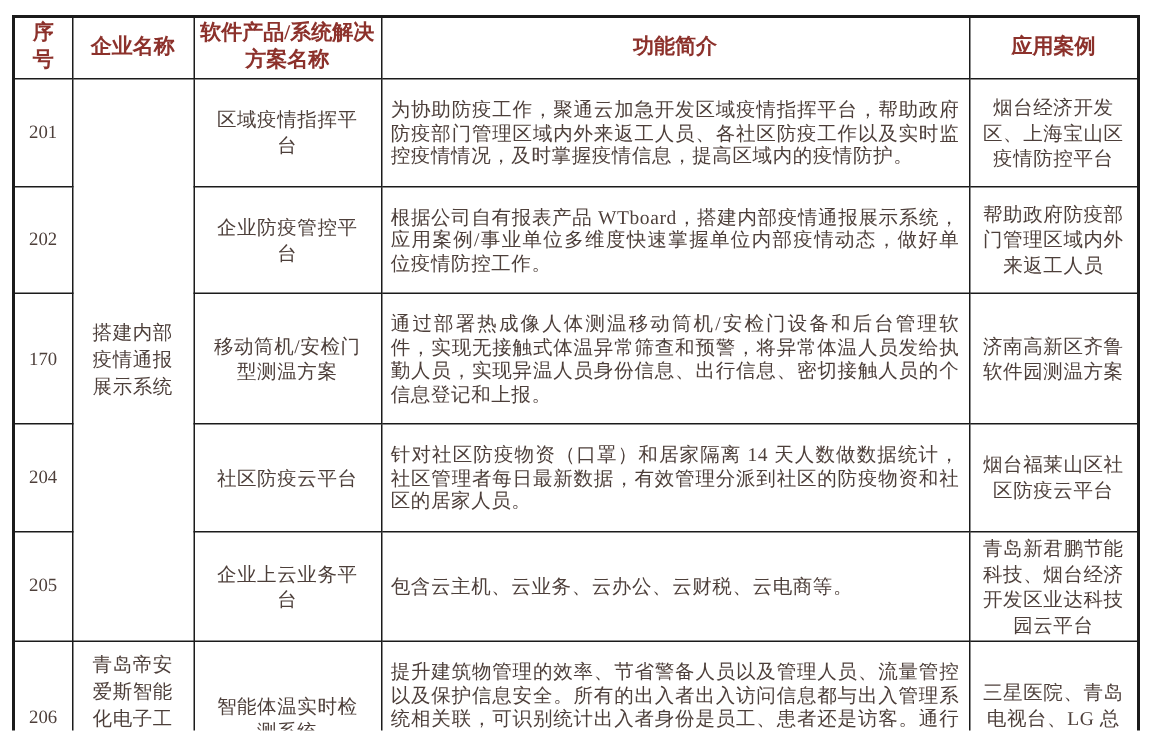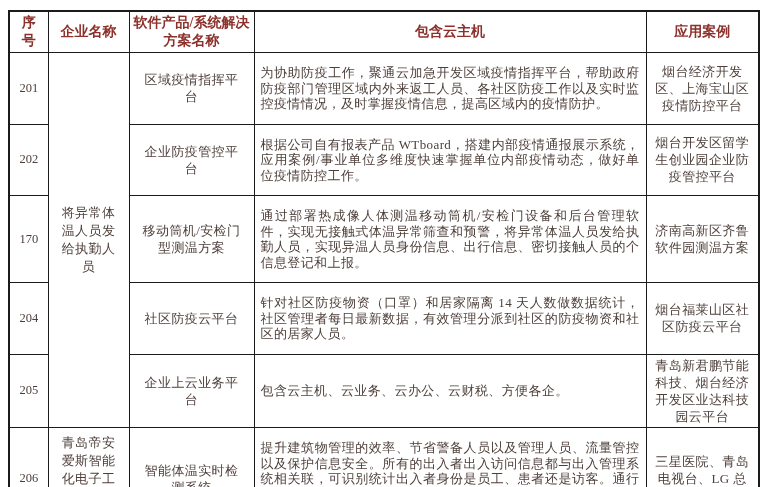--- a/index.html
+++ b/index.html
@@ -75,54 +75,54 @@
       <col class="c-company">
       <col class="c-product">
       <col class="c-desc">
       <col class="c-case">
   </colgroup>
   <thead>
     <tr class="h-header">
       <th class="th-no">序号</th>
       <th>企业名称</th>
       <th>软件产品/系统解决方案名称</th>
-      <th>包含云主机</th>
+      <th>功能简介</th>
       <th>应用案例</th>
     </tr>
   </thead>
   <tbody>
     <tr class="h1">
       <td class="cell-no">201</td>
-      <td class="cell-company" rowspan="5">将异常体温人员发给执勤人员</td>
+      <td class="cell-company" rowspan="5">搭建内部疫情通报展示系统</td>
       <td class="cell-product">区域疫情指挥平台</td>
       <td class="cell-desc">为协助防疫工作，聚通云加急开发区域疫情指挥平台，帮助政府防疫部门管理区域内外来返工人员、各社区防疫工作以及实时监控疫情情况，及时掌握疫情信息，提高区域内的疫情防护。</td>
       <td class="cell-case">烟台经济开发区、上海宝山区疫情防控平台</td>
     </tr>
     <tr class="h2">
       <td class="cell-no">202</td>
       <td class="cell-product">企业防疫管控平台</td>
       <td class="cell-desc">根据公司自有报表产品 WTboard，搭建内部疫情通报展示系统，应用案例/事业单位多维度快速掌握单位内部疫情动态，做好单位疫情防控工作。</td>
-      <td class="cell-case">烟台开发区留学生创业园企业防疫管控平台</td>
+      <td class="cell-case">帮助政府防疫部门管理区域内外来返工人员</td>
     </tr>
     <tr class="h3">
       <td class="cell-no">170</td>
       <td class="cell-product">移动筒机/安检门型测温方案</td>
       <td class="cell-desc">通过部署热成像人体测温移动筒机/安检门设备和后台管理软件，实现无接触式体温异常筛查和预警，将异常体温人员发给执勤人员，实现异温人员身份信息、出行信息、密切接触人员的个信息登记和上报。</td>
       <td class="cell-case">济南高新区齐鲁软件园测温方案</td>
     </tr>
     <tr class="h4">
       <td class="cell-no">204</td>
       <td class="cell-product">社区防疫云平台</td>
       <td class="cell-desc">针对社区防疫物资（口罩）和居家隔离 14 天人数做数据统计，社区管理者每日最新数据，有效管理分派到社区的防疫物资和社区的居家人员。</td>
       <td class="cell-case">烟台福莱山区社区防疫云平台</td>
     </tr>
     <tr class="h5">
       <td class="cell-no">205</td>
       <td class="cell-product">企业上云业务平台</td>
-      <td class="cell-desc">包含云主机、云业务、云办公、云财税、方便各企。</td>
+      <td class="cell-desc">包含云主机、云业务、云办公、云财税、云电商等。</td>
       <td class="cell-case">青岛新君鹏节能科技、烟台经济开发区业达科技园云平台</td>
     </tr>
     <tr class="h6">
       <td class="cell-no">206</td>
       <td class="cell-company">青岛帝安爱斯智能化电子工程有限公司</td>
       <td class="cell-product">智能体温实时检测系统</td>
       <td class="cell-desc">提升建筑物管理的效率、节省警备人员以及管理人员、流量管控以及保护信息安全。所有的出入者出入访问信息都与出入管理系统相关联，可识别统计出入者身份是员工、患者还是访客。通行效率高，可在短时间内出入大量的人员，并且限制没有权限以及隔离对象的人员出入。</td>
       <td class="cell-case">三星医院、青岛电视台、LG 总部</td>
     </tr>
   </tbody>

